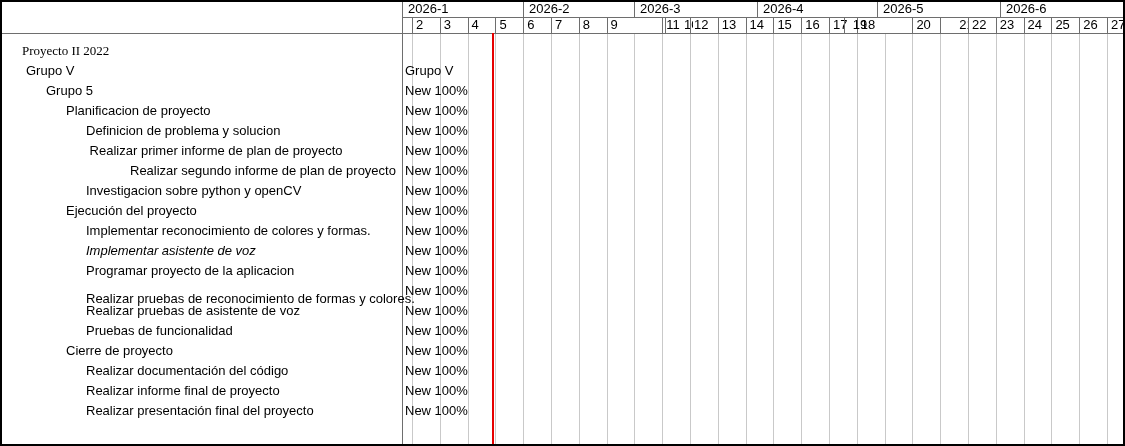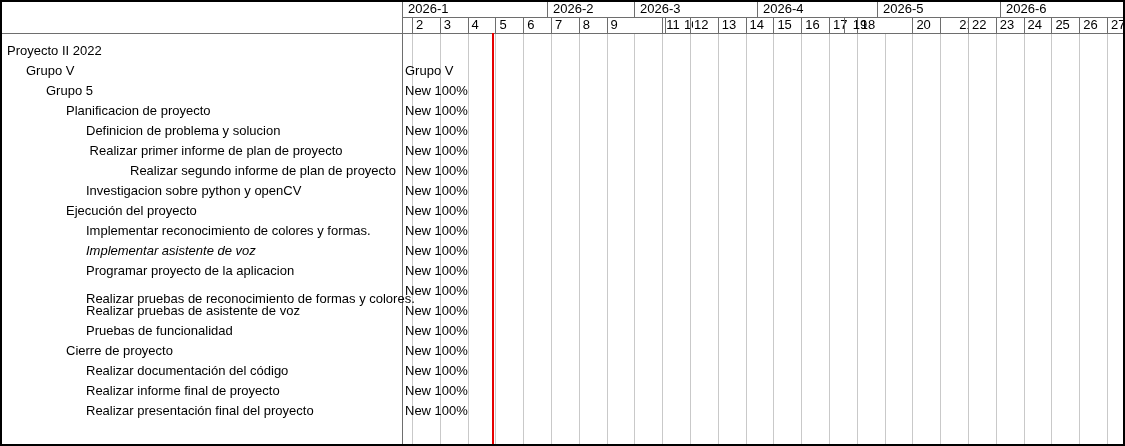--- a/index.html
+++ b/index.html
@@ -12,21 +12,21 @@
 </style>
 </head>
 <body>
 
 <div id="gantt-app">
   <div class="abs" id="task-tree-panel" style="left:0;top:0;width:402px;height:446px;"></div>
   <div class="abs" id="timeline-header" style="left:402px;top:0;width:723px;height:33px;"></div>
   <div class="abs" id="chart-area" style="left:402px;top:33px;width:723px;height:413px;"></div>
   <div id="frame"></div>
 <div class="abs hdr-cell" style="left: 403px; top: 0px; width: 120px; height: 17px; line-height: 17px; padding-left: 5px; border-left: none;">2026-1</div>
-    <div class="abs hdr-cell" style="left: 523px; top: 0px; width: 111px; height: 17px; line-height: 17px; padding-left: 5px; border-left: 1px solid rgb(110, 110, 110); margin-left: 24px;">2026-2</div>
+    <div class="abs hdr-cell" style="left: 523px; top: 0px; width: 111px; height: 17px; line-height: 17px; padding-left: 5px; border-left: 1px solid rgb(110, 110, 110);">2026-2</div>
     <div class="abs hdr-cell" style="left: 634px; top: 0px; width: 123px; height: 17px; line-height: 17px; padding-left: 5px; border-left: 1px solid rgb(110, 110, 110);">2026-3</div>
     <div class="abs hdr-cell" style="left: 757px; top: 0px; width: 120px; height: 17px; line-height: 17px; padding-left: 5px; border-left: 1px solid rgb(110, 110, 110);">2026-4</div>
     <div class="abs hdr-cell" style="left: 877px; top: 0px; width: 123px; height: 17px; line-height: 17px; padding-left: 5px; border-left: 1px solid rgb(110, 110, 110);">2026-5</div>
     <div class="abs hdr-cell" style="left: 1000px; top: 0px; width: 123px; height: 17px; line-height: 17px; padding-left: 5px; border-left: 1px solid rgb(110, 110, 110);">2026-6</div>
     <div class="abs hdr-cell" style="left: 412px; top: 17px; width: 27.8px; height: 16px; line-height: 15px; padding-left: 3px; border-left: 1px solid rgb(110, 110, 110);">2</div>
     <div class="abs" style="left: 412px; top: 33px; width: 0px; height: 413px; border-left: 1px solid rgb(201, 201, 201);"></div>
     <div class="abs hdr-cell" style="left: 439.8px; top: 17px; width: 27.8px; height: 16px; line-height: 15px; padding-left: 3px; border-left: 1px solid rgb(110, 110, 110);">3</div>
     <div class="abs" style="left: 439.8px; top: 33px; width: 0px; height: 413px; border-left: 1px solid rgb(201, 201, 201);"></div>
     <div class="abs hdr-cell" style="left: 467.6px; top: 17px; width: 27.8px; height: 16px; line-height: 15px; padding-left: 3px; border-left: 1px solid rgb(110, 110, 110);">4</div>
     <div class="abs" style="left: 467.6px; top: 33px; width: 0px; height: 413px; border-left: 1px solid rgb(201, 201, 201);"></div>
@@ -73,21 +73,21 @@
     <div class="abs hdr-cell" style="left: 1051.4px; top: 17px; width: 27.8px; height: 16px; line-height: 15px; padding-left: 3px; border-left: 1px solid rgb(110, 110, 110);">25</div>
     <div class="abs" style="left: 1051.4px; top: 33px; width: 0px; height: 413px; border-left: 1px solid rgb(201, 201, 201);"></div>
     <div class="abs hdr-cell" style="left: 1079.2px; top: 17px; width: 27.8px; height: 16px; line-height: 15px; padding-left: 3px; border-left: 1px solid rgb(110, 110, 110);">26</div>
     <div class="abs" style="left: 1079.2px; top: 33px; width: 0px; height: 413px; border-left: 1px solid rgb(201, 201, 201);"></div>
     <div class="abs hdr-cell" style="left: 1107px; top: 17px; width: 27.8px; height: 16px; line-height: 15px; padding-left: 3px; border-left: 1px solid rgb(110, 110, 110);">27</div>
     <div class="abs" style="left: 1107px; top: 33px; width: 0px; height: 413px; border-left: 1px solid rgb(201, 201, 201);"></div>
     <div class="abs" style="left: 403px; top: 17px; width: 722px; height: 0px; border-top: 1px solid rgb(110, 110, 110);"></div>
     <div class="abs" style="left: 0px; top: 33px; width: 1125px; height: 0px; border-top: 1px solid rgb(110, 110, 110);"></div>
     <div class="abs" style="left: 402px; top: 0px; width: 0px; height: 446px; border-left: 1px solid rgb(110, 110, 110);"></div>
     <div class="abs" style="left: 492px; top: 33px; width: 2px; height: 413px; background: rgb(230, 0, 0);"></div>
-    <div class="abs task-label" style="left: 7px; top: 41px; height: 20px; line-height: 20px;">Proyecto II 2022</div>
+    <div class="abs task-label" style="left: 22px; top: 41px; height: 20px; line-height: 20px; font-family: Liberation Serif, serif;">Proyecto II 2022</div>
     <div class="abs task-label" style="left: 26px; top: 61px; height: 20px; line-height: 20px;">Grupo V</div>
     <div class="abs" style="left: 405px; top: 61px; height: 20px; line-height: 20px;">Grupo V</div>
     <div class="abs task-label" style="left: 46px; top: 81px; height: 20px; line-height: 20px;">Grupo 5</div>
     <div class="abs" style="left: 405px; top: 81px; height: 20px; line-height: 20px;">New 100%</div>
     <div class="abs task-label" style="left: 66px; top: 101px; height: 20px; line-height: 20px;">Planificacion de proyecto</div>
     <div class="abs" style="left: 405px; top: 101px; height: 20px; line-height: 20px;">New 100%</div>
     <div class="abs task-label" style="left: 86px; top: 121px; height: 20px; line-height: 20px;">Definicion de problema y solucion</div>
     <div class="abs" style="left: 405px; top: 121px; height: 20px; line-height: 20px;">New 100%</div>
     <div class="abs task-label" style="left: 86px; top: 141px; height: 20px; line-height: 20px;"> Realizar primer informe de plan de proyecto</div>
     <div class="abs" style="left: 405px; top: 141px; height: 20px; line-height: 20px;">New 100%</div>

